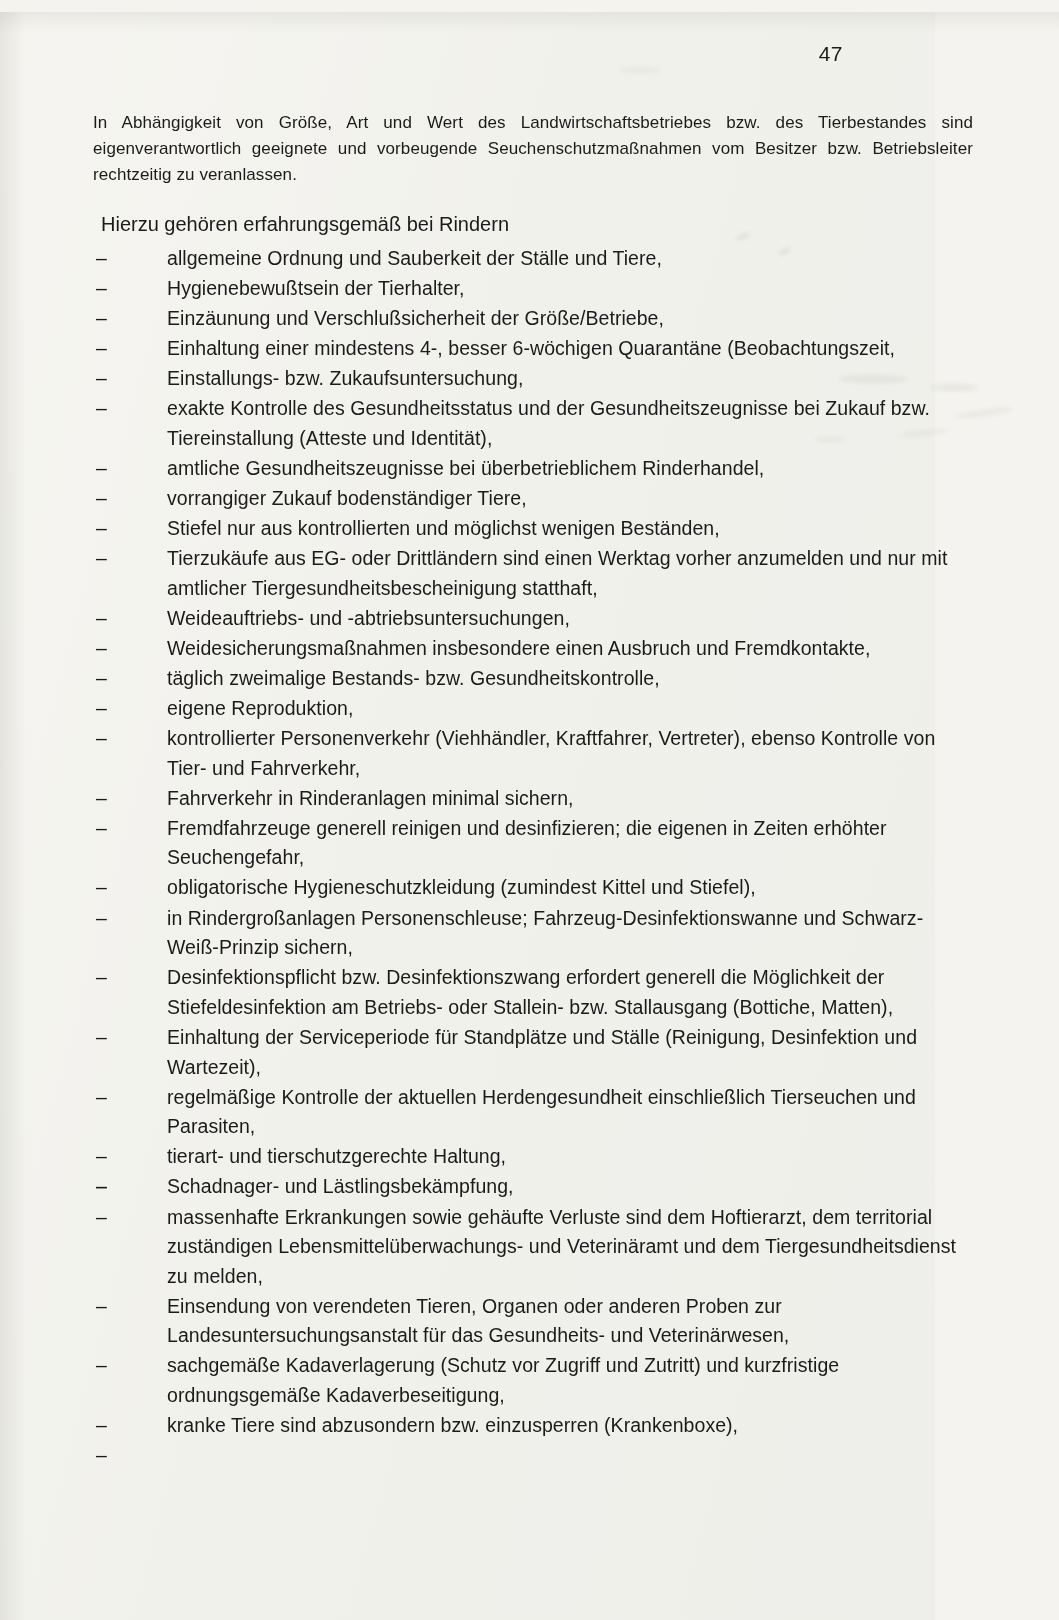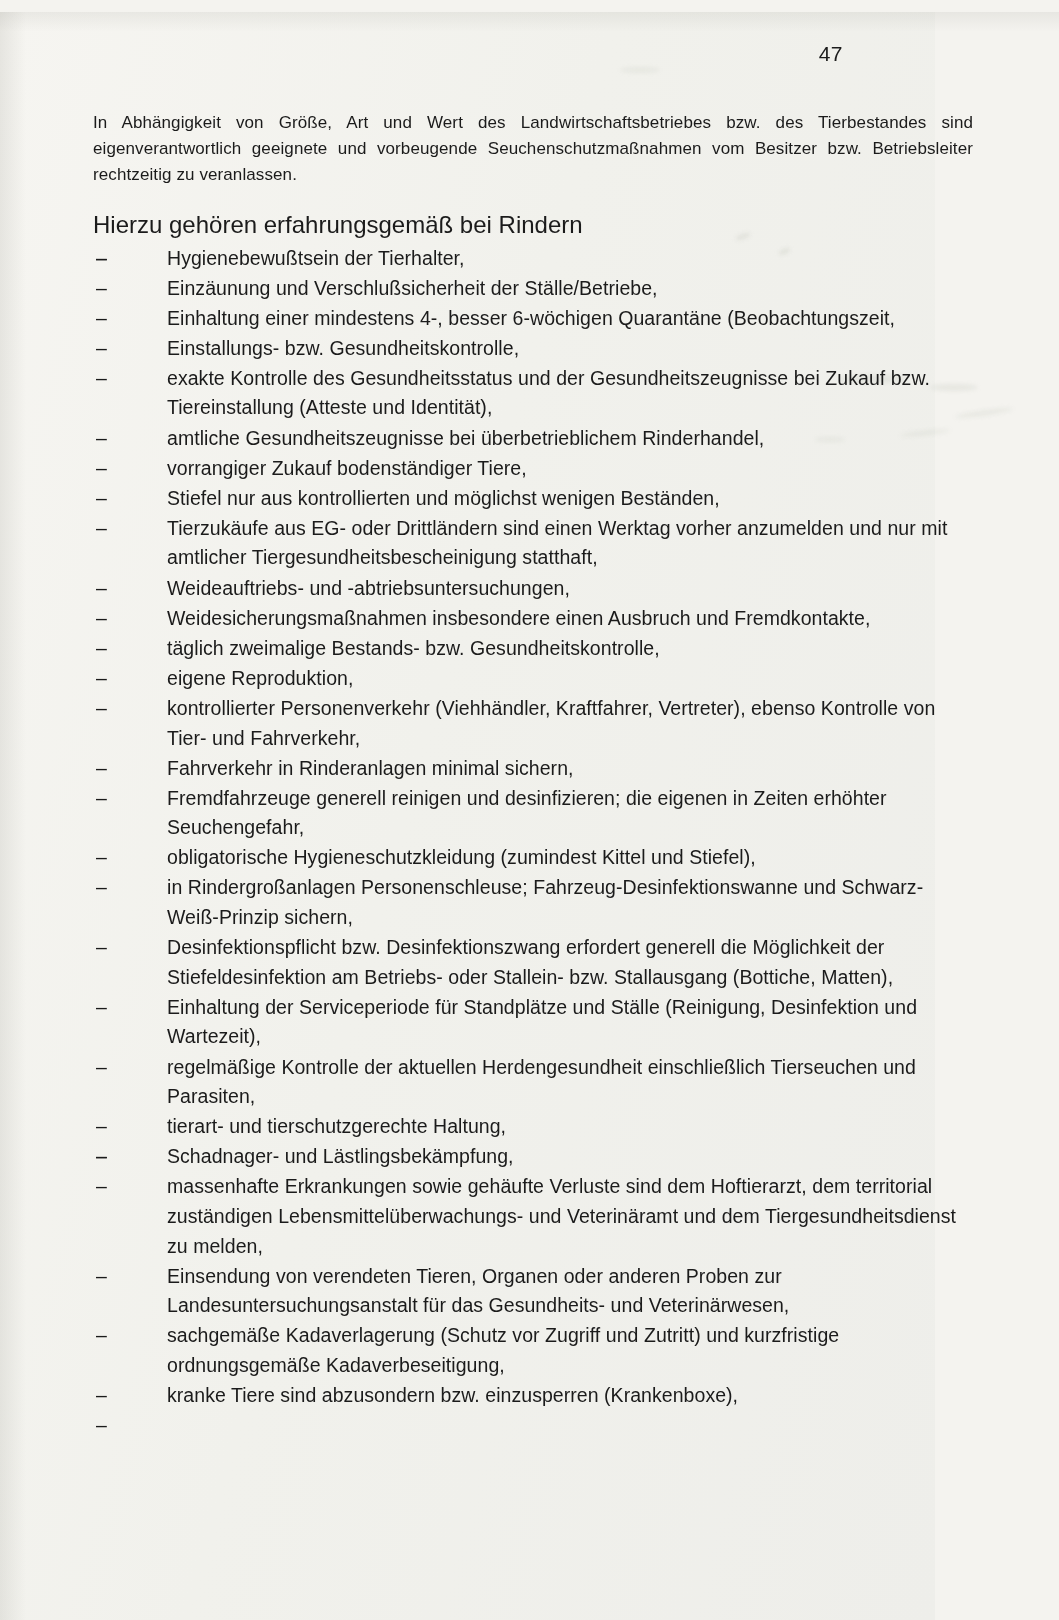--- a/index.html
+++ b/index.html
@@ -39,24 +39,24 @@
   }
   .para {
     font-size: 17px;
     line-height: 26px;
     text-align: justify;
     color: #1b1b1b;
     margin: 12px 0 22px 0;
     letter-spacing: 0.1px;
   }
   .lead-in {
-    font-size: 24px;
+    font-size: 20px;
     line-height: 29.5px;
     color: #1b1b1b;
-    margin: 0 0 4px 0;
+    margin: 0 0 4px 8px;
   }
   ul.dashlist {
     list-style: none;
     margin: 0;
     padding: 0;
   }
   ul.dashlist li {
     position: relative;
     padding-left: 74px;
     font-size: 19.5px;
@@ -122,25 +122,25 @@
 
   <div class="page-number">47</div>
 
   <div class="content">
 
     <p class="para">In Abhängigkeit von Größe, Art und Wert des Landwirtschaftsbetriebes bzw. des Tierbestandes sind eigenverantwortlich geeignete und vorbeugende Seuchenschutzmaßnahmen vom Besitzer bzw. Betriebsleiter rechtzeitig zu veranlassen.</p>
 
     <p class="lead-in">Hierzu gehören erfahrungsgemäß bei Rindern</p>
 
     <ul class="dashlist">
-      <li><span class="dash">–</span></li>
+      <li><span class="dash">–</span><span>allgemeine Ordnung und Sauberkeit der Ställe und Tiere,</span></li>
       <li><span class="dash">–</span><span>Hygienebewußtsein der Tierhalter,</span></li>
-      <li><span class="dash">–</span><span>Einzäunung und Verschlußsicherheit der Ställe/Betriebe,</span></li>
+      <li><span class="dash">–</span><span>Einzäunung und Verschlußsicherheit der Größe/Betriebe,</span></li>
       <li><span class="dash">–</span><span>Einhaltung einer mindestens 4-, besser 6-wöchigen Quarantäne (Beobachtungszeit,</span></li>
-      <li><span class="dash">–</span><span>Einstallungs- bzw. Gesundheitskontrolle,</span></li>
+      <li><span class="dash">–</span><span>Einstallungs- bzw. Zukaufsuntersuchung,</span></li>
       <li><span class="dash">–</span><span>exakte Kontrolle des Gesundheitsstatus und der Gesundheitszeugnisse bei Zukauf bzw. Tiereinstallung (Atteste und Identität),</span></li>
       <li><span class="dash">–</span><span>amtliche Gesundheitszeugnisse bei überbetrieblichem Rinderhandel,</span></li>
       <li><span class="dash">–</span><span>vorrangiger Zukauf bodenständiger Tiere,</span></li>
       <li><span class="dash">–</span><span>Stiefel nur aus kontrollierten und möglichst wenigen Beständen,</span></li>
       <li><span class="dash">–</span><span>Tierzukäufe aus EG- oder Drittländern sind einen Werktag vorher anzumelden und nur mit amtlicher Tiergesundheitsbescheinigung statthaft,</span></li>
       <li><span class="dash">–</span><span>Weideauftriebs- und -abtriebsuntersuchungen,</span></li>
       <li><span class="dash">–</span><span>Weidesicherungsmaßnahmen insbesondere einen Ausbruch und Fremdkontakte,</span></li>
       <li><span class="dash">–</span><span>täglich zweimalige Bestands- bzw. Gesundheitskontrolle,</span></li>
       <li><span class="dash">–</span><span>eigene Reproduktion,</span></li>
       <li><span class="dash">–</span><span>kontrollierter Personenverkehr (Viehhändler, Kraftfahrer, Vertreter), ebenso Kontrolle von Tier- und Fahrverkehr,</span></li>

